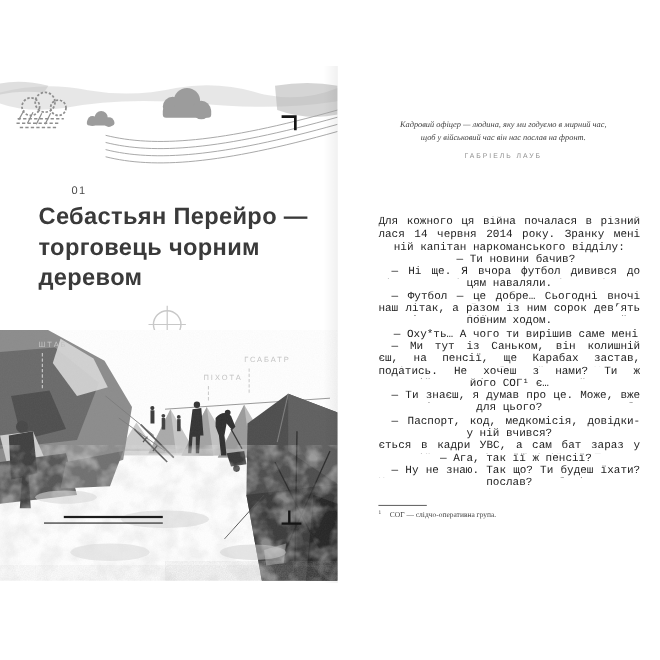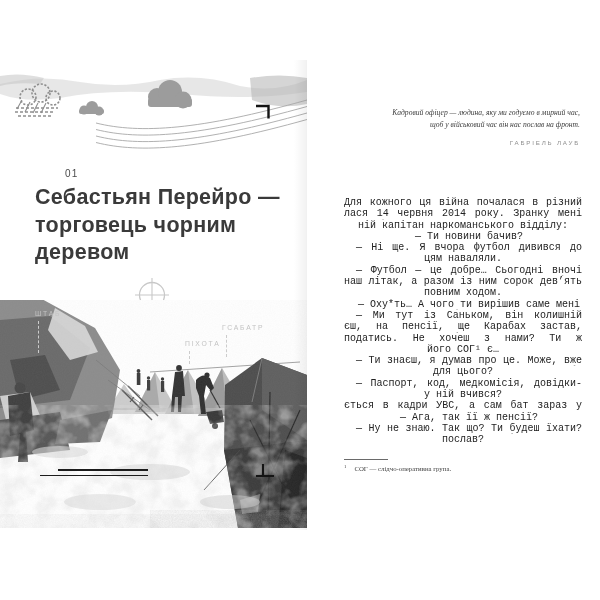--- a/index.html
+++ b/index.html
@@ -19,21 +19,21 @@
   .leader{position:absolute;width:0;border-left:1px dashed #ccc;z-index:5;}
   .uline{position:absolute;height:1.8px;background:#1c1c1c;z-index:6;}
 
   
   #gutter{position:absolute;left:294px;top:60px;width:30px;height:470px;
           background:linear-gradient(90deg,rgba(0,0,0,0) 0%,rgba(0,0,0,0.05) 40%,
                      rgba(0,0,0,0.09) 52%,rgba(0,0,0,0.02) 70%,rgba(0,0,0,0) 100%);}
 
   
   #right-page{position:absolute;left:307px;top:60px;width:293px;height:470px;background:#ffffff;}
-  .epigraph{position:absolute;right:20px;top:47px;width:245px;text-align:right;
+  .epigraph{position:absolute;right:20px;top:47px;width:245px;text-align:center;
             font-style:italic;font-size:7.6px;line-height:11.5px;color:#3c3c3c;}
   .epi-author{margin-top:7px;font-style:normal;font-family:"Liberation Sans",sans-serif;
               font-size:6.2px;letter-spacing:1.8px;color:#8f8f8f;text-transform:uppercase;}
   .bodytext{position:absolute;left:37px;top:137px;width:238px;font-size:10px;
             line-height:11.3px;color:#222222;font-family:Liberation Mono, monospace;}
   .body-line{height:11.3px;overflow:hidden;text-align:center;}
   .body-line.j{text-align:justify;text-align-last:justify;}
   .body-line.ind{text-indent:12px;}
   .footnote{position:absolute;left:37px;top:399px;width:238px;}
   .fn-rule{width:44px;border-top:1px solid #6a6a6a;margin-bottom:4px;}

